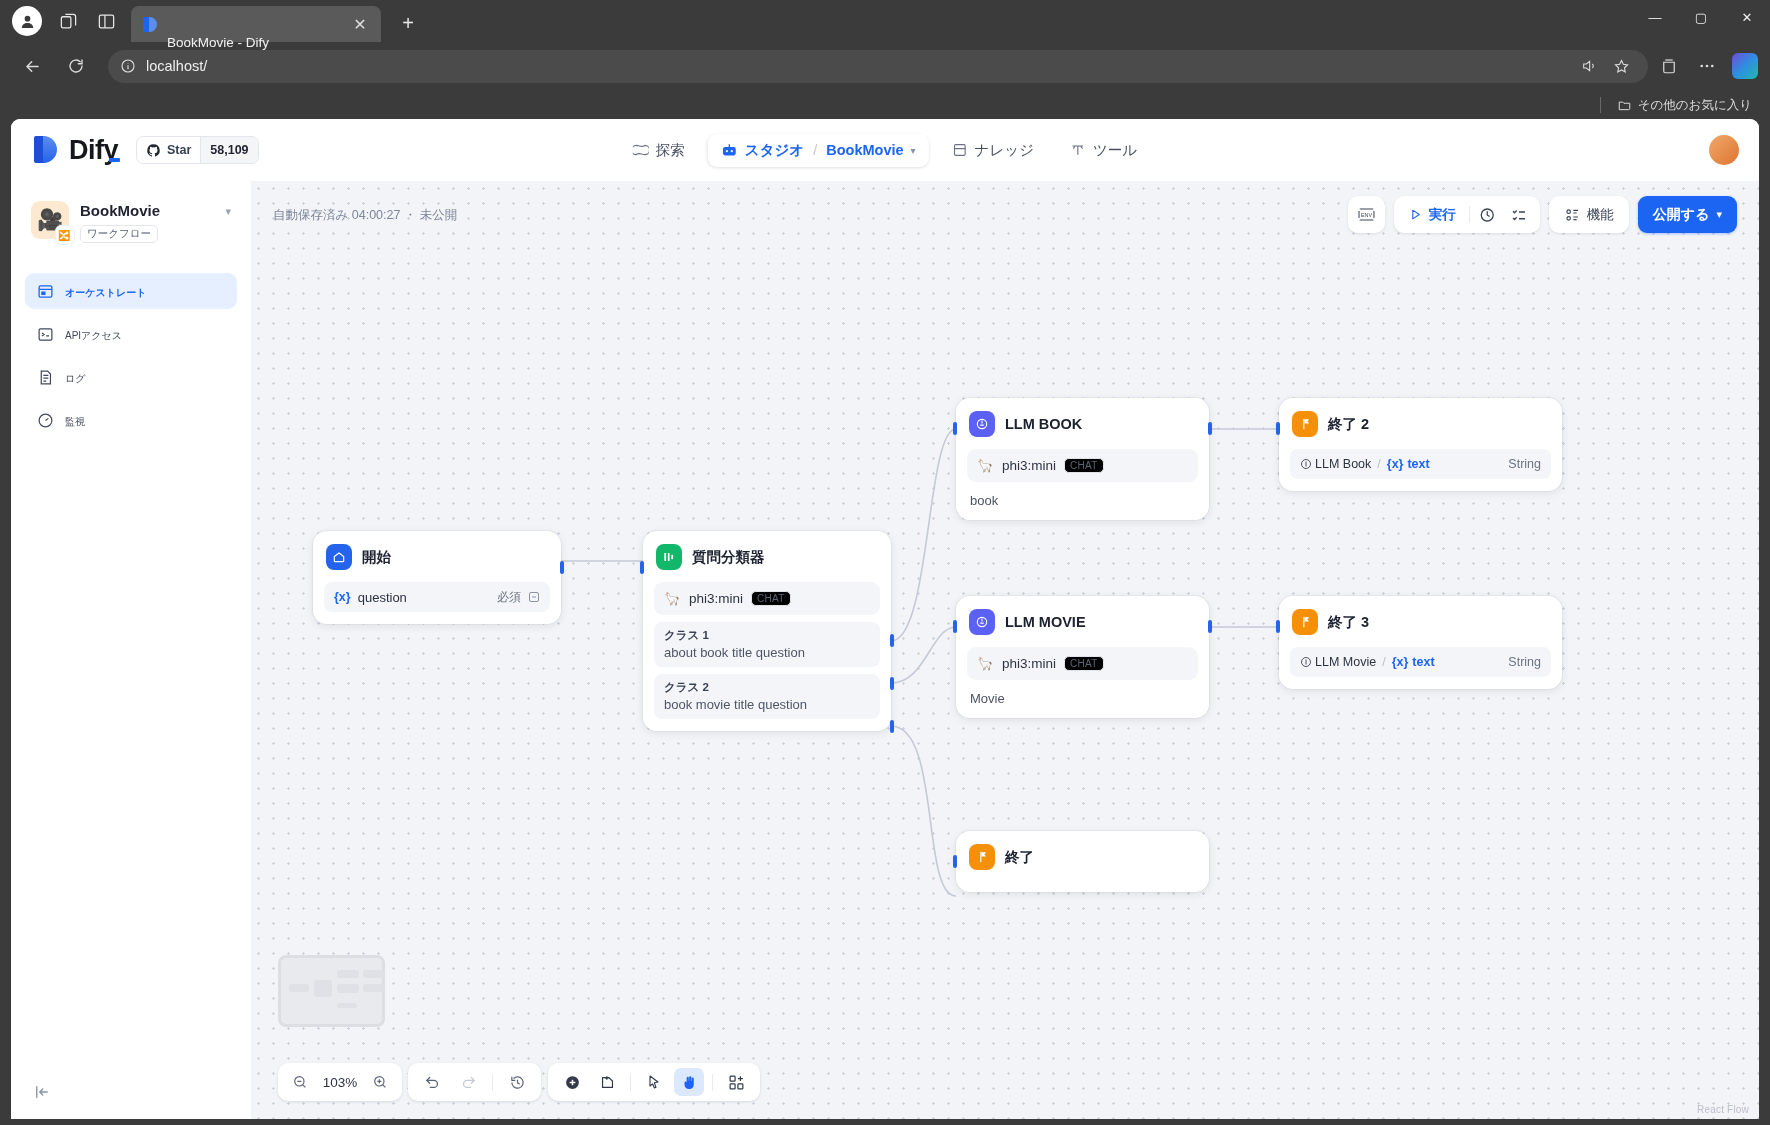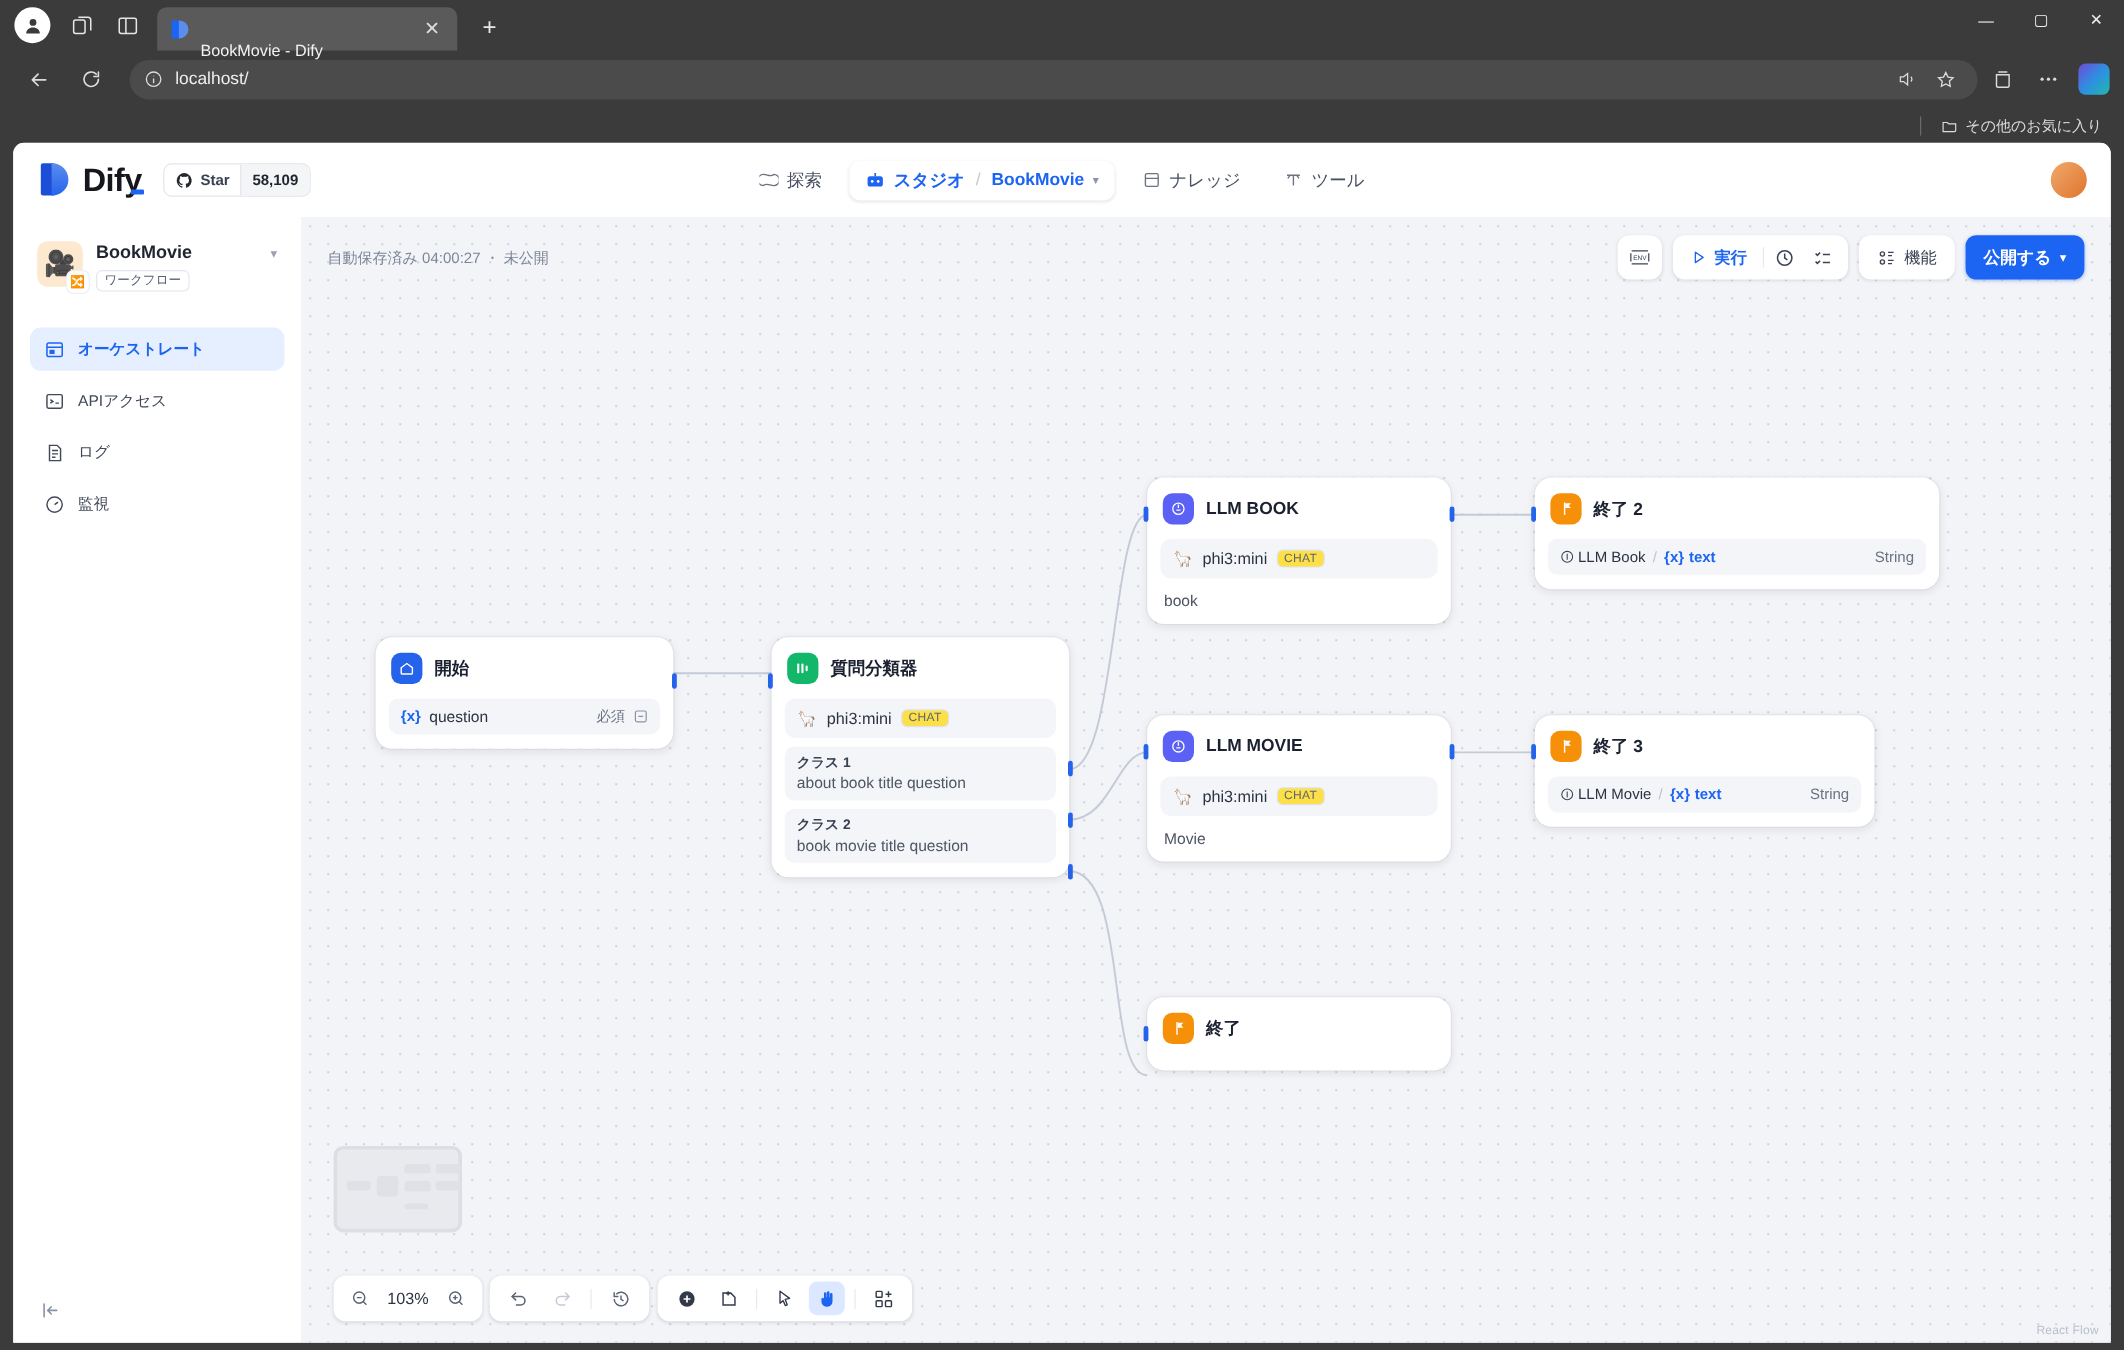--- a/index.html
+++ b/index.html
@@ -97,21 +97,21 @@
   .app-icon .badge {
     position:absolute; right:-5px; bottom:-5px; width:18px; height:18px; border-radius:5px; background:#fff;
     box-shadow:0 0 0 1px #eceff4; font-size:10px; display:flex; align-items:center; justify-content:center;
   }
   .app-meta { flex:1; min-width:0; }
   .app-name { font-size:15px; font-weight:700; color:#1f2430; line-height:19px; }
   .app-tag { display:inline-block; margin-top:5px; font-size:10.5px; color:#566072; border:1px solid #e3e6ec; border-radius:5px; padding:1px 6px; }
   .app-chev { color:#9aa2b2; font-size:11px; padding-top:4px; }
 
   .nav-list { margin-top:22px; display:flex; flex-direction:column; gap:7px; }
-  .nav-item { display:flex; align-items:flex-end; gap:11px; padding:9px 11px; border-radius:9px; font-size:13px; color:#404859; }
+  .nav-item { display:flex; align-items:flex-end; gap:11px; padding:9px 11px; border-radius:9px; font-size:10px; color:#404859; }
   .nav-item.active { background:#e6efff; color:#1c64f2; font-weight:600; }
   .nav-ico { width:18px; height:18px; display:flex; align-items:center; justify-content:center; }
 
   .collapse-btn { position:absolute; left:22px; bottom:18px; color:#8a93a6; font-size:15px; }
 
   
   .canvas {
     flex:1; position:relative;
     background-color:#f3f4f7;
     background-image:radial-gradient(#cdd2dc 1.05px, transparent 1.05px);
@@ -138,21 +138,21 @@
     box-shadow:0 2px 8px rgba(16,24,40,.09), 0 0 0 1px rgba(16,24,40,.04);
     padding:10px 11px 12px 11px;
   }
   .node-head { display:flex; align-items:center; gap:10px; padding:3px 2px 3px 2px; }
   .node-ico { width:26px; height:26px; border-radius:8px; display:flex; align-items:center; justify-content:center; color:#fff; font-size:14px; flex:0 0 26px; }
   .node-title { font-size:14.5px; font-weight:700; color:#1b2130; }
   .node-sub-box {
     margin-top:9px; background:#f4f5f8; border-radius:9px; height:33px; display:flex; align-items:center; gap:8px; padding:0 10px;
   }
   .model-name { font-size:13.5px; color:#2c3342; }
-  .chat-tag { font-size:10px; color:#5c6575; border:1px solid #dfe3ea; border-radius:5px; padding:1px 5px; background:#fde047; letter-spacing:.3px; }
+  .chat-tag { font-size:10px; color:#5c6575; border:1px solid #dfe3ea; border-radius:5px; padding:1px 5px; background:#000000; letter-spacing:.3px; }
   .llama-ico { width:17px; height:17px; display:flex; align-items:center; justify-content:center; font-size:13px; }
   .node-note { font-size:13px; color:#4b5362; padding:11px 3px 0 3px; }
 
   .var-row {
     margin-top:9px; background:#f4f5f8; border-radius:8px; height:30px; display:flex; align-items:center; padding:0 10px; gap:7px;
   }
   .var-x { color:#1c64f2; font-size:12.5px; font-weight:700; }
   .var-name { font-size:13px; color:#2c3342; flex:1; }
   .var-req { font-size:12px; color:#6b7383; }
   .var-ico { color:#8a93a6; font-size:12px; }
@@ -556,21 +556,21 @@
             <span class="node-title">LLM BOOK</span>
           </div>
           <div class="node-sub-box">
             <span class="llama-ico">🦙</span>
             <span class="model-name">phi3:mini</span>
             <span class="chat-tag">CHAT</span>
           </div>
           <div class="node-note">book</div>
         </div>
 
-        <div class="node" style="left:1028px; top:217px; width:337px;">
+        <div class="node" style="left:1028px; top:217px; width:283px;">
           <span class="handle" style="left:-3px; top:24px;"></span>
           <div class="node-head">
             <span class="node-ico" style="background:#f79009;">
               <svg width="14" height="14" viewBox="0 0 24 24" fill="#fff">
                   <path d="M9 3h2v18H9z"></path>
                   <path d="M11 4h8l-3 3.5L19 11h-8z"></path>
                 </svg>
             </span>
             <span class="node-title">終了 2</span>
           </div>

